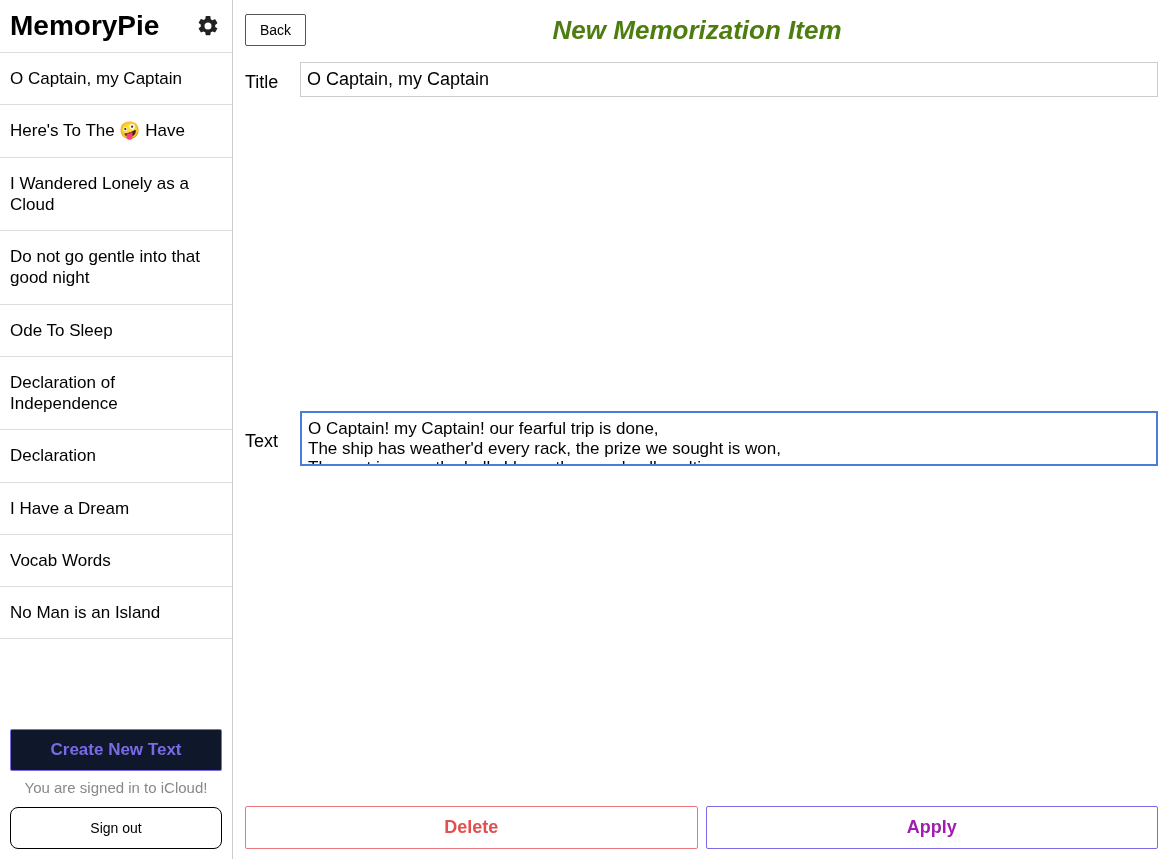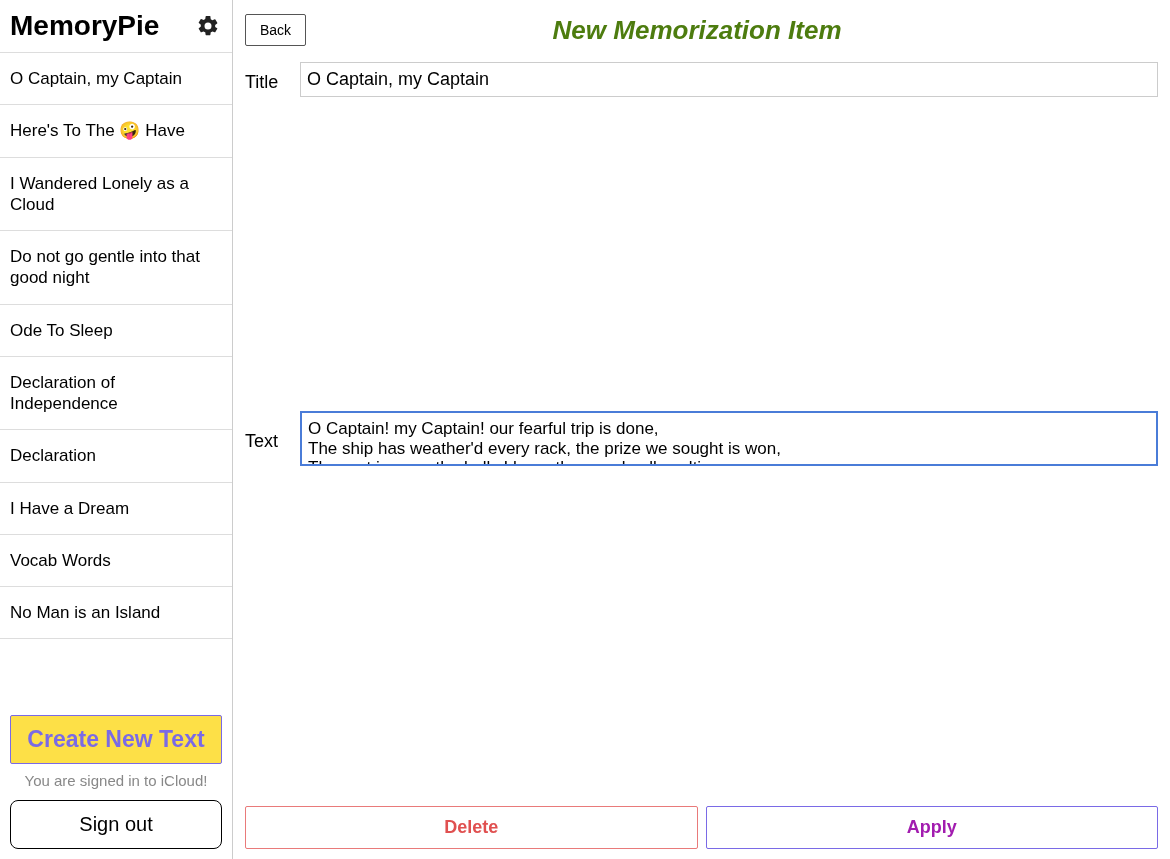--- a/index.html
+++ b/index.html
@@ -64,44 +64,44 @@
     }
 
     .sidebar-bottom {
       padding: 10px;
     }
 
     .create-btn {
       width: 100%;
       padding: 10px 0;
       border: 1.5px solid #7a6ae6;
-      background: #fde047;
+      background: #0f172a;
       color: #7a6ae6;
-      font-size: 23px;
+      font-size: 17px;
       font-weight: 600;
       border-radius: 2px;
       cursor: pointer;
       margin-bottom: 8px;
     }
 
     .icloud-status {
       text-align: center;
       color: #888;
       font-size: 15px;
       margin-bottom: 10px;
       line-height: 1.2;
     }
 
     .signout-btn {
       width: 100%;
       padding: 12px 0;
       border: 1.5px solid #000;
       background: #fff;
       color: #000;
-      font-size: 20px;
+      font-size: 14px;
       border-radius: 8px;
       cursor: pointer;
     }
 
     
     .main {
       flex: 1;
       display: flex;
       flex-direction: column;
       padding: 8px 12px 10px 12px;

